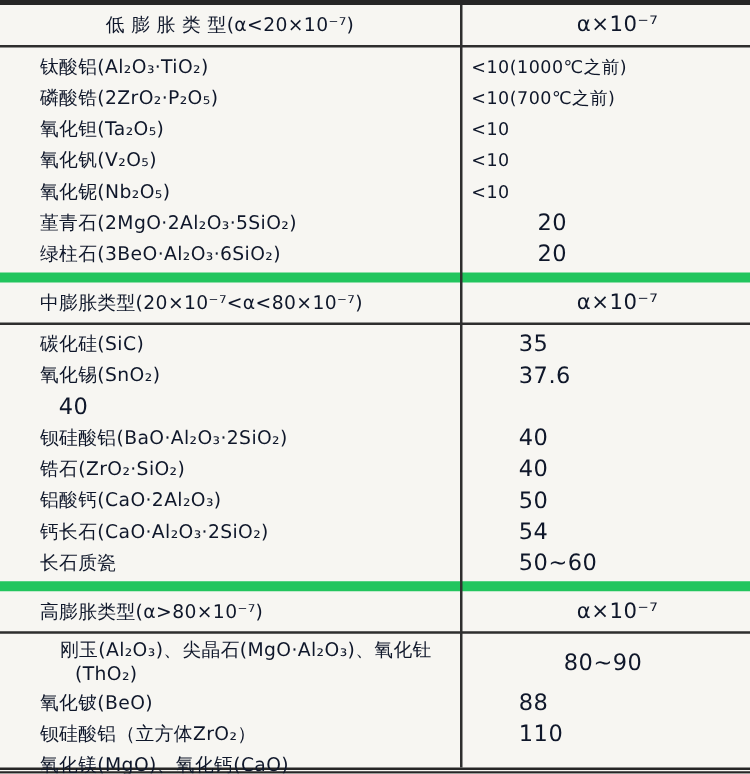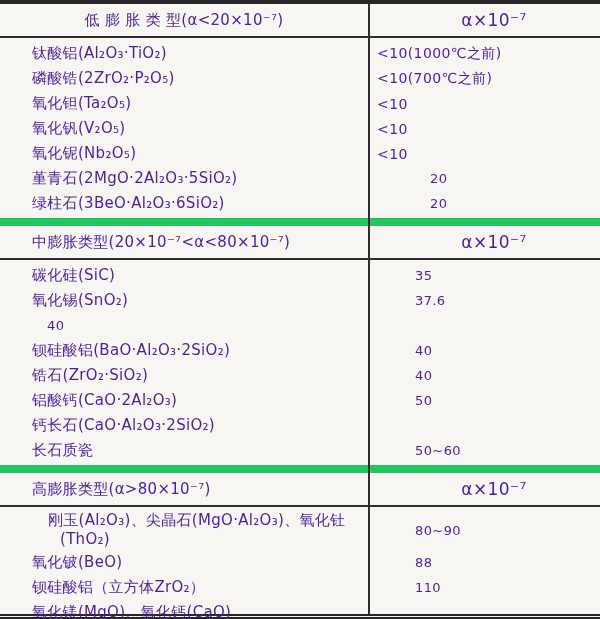--- a/index.html
+++ b/index.html
@@ -1,20 +1,20 @@
 <!DOCTYPE html>
 <html><head>
 <meta charset="utf-8">
 <style>
   html, body { margin:0; padding:0; background:#f7f6f2; }
   .page {
     width:600px; height:619px;
     background:#f7f6f2;
     font-family:"DejaVu Sans", sans-serif;
-    color:#4c1d95;
+    color:#0f172a;
     position:relative;
     overflow:hidden;
   }
   .table {
     position:relative;
     width:600px; height:619px;
     box-sizing:border-box;
     border-top:4px solid #262626;
     border-bottom:5px double #262626;
     display:flex; flex-direction:column;
@@ -27,38 +27,38 @@
   .hrow {
     display:flex; height:32px;
     border-bottom:2px solid #2e2e2e;
     align-items:center;
     flex:none;
   }
   .hrow.bt { border-top:8px solid #22c55e; }
   .section { flex:none; padding:3px 0 2px 0; }
   .section.last { padding:3px 0 1px 0; }
   .row { display:flex; height:25px; align-items:center; }
-  .row.tall { height:40px; }
+  .row.tall { height:40px;gap:36px; }
 
   .c1 {
     width:368px; box-sizing:border-box; flex:none;
     display:flex; align-items:center;
     padding-left:32px; padding-right:4px;
     font-size:15px; letter-spacing:0.3px;
     white-space:nowrap;
   }
   .c1.center { justify-content:center; padding-left:4px; }
   .c1.wrap {
     white-space:normal; line-height:19px;
     padding-left:60px; text-indent:-12px;
   }
   .c2 {
     flex:1; box-sizing:border-box;
     display:flex; align-items:center;
-    font-size:13px; letter-spacing:0.4px;
+    font-size:18px; letter-spacing:0.4px;
     white-space:nowrap;
   }
   .c2.hcenter { justify-content:center; font-size:17px;padding-left:20px; }
   .c2.lt  { padding-left:9px;  font-size:14px; }
   .c2.n1  { padding-left:62px; }
   .c2.n2  { padding-left:47px; }
   .htext { font-size:15px; }
 </style>
 </head>
 <body>
@@ -127,20 +127,21 @@
       <div class="row">
         <div class="c1">锆石(ZrO₂·SiO₂)</div>
         <div class="c2 n2">40</div>
       </div>
       <div class="row">
         <div class="c1">铝酸钙(CaO·2Al₂O₃)</div>
         <div class="c2 n2">50</div>
       </div>
       <div class="row">
         <div class="c1">钙长石(CaO·Al₂O₃·2SiO₂)</div>
+        <div class="c2 n2">54</div>
       </div>
       <div class="row">
         <div class="c1">长石质瓷</div>
         <div class="c2 n2">50~60</div>
       </div>
     </div>
 
     <div class="hrow bt">
       <div class="c1 htext">高膨胀类型(α&gt;80×10⁻⁷)</div>
       <div class="c2 hcenter">α×10⁻⁷</div>

